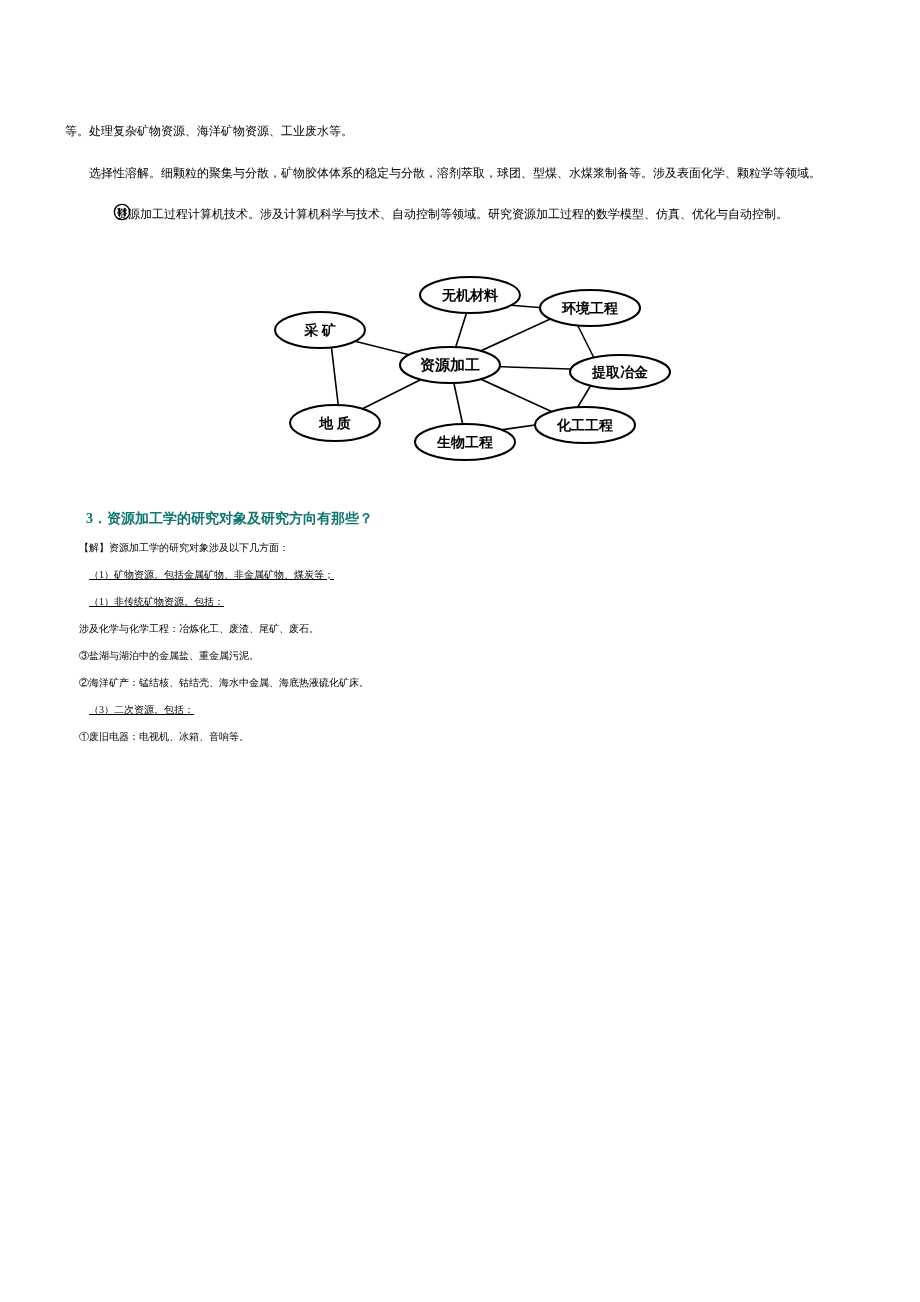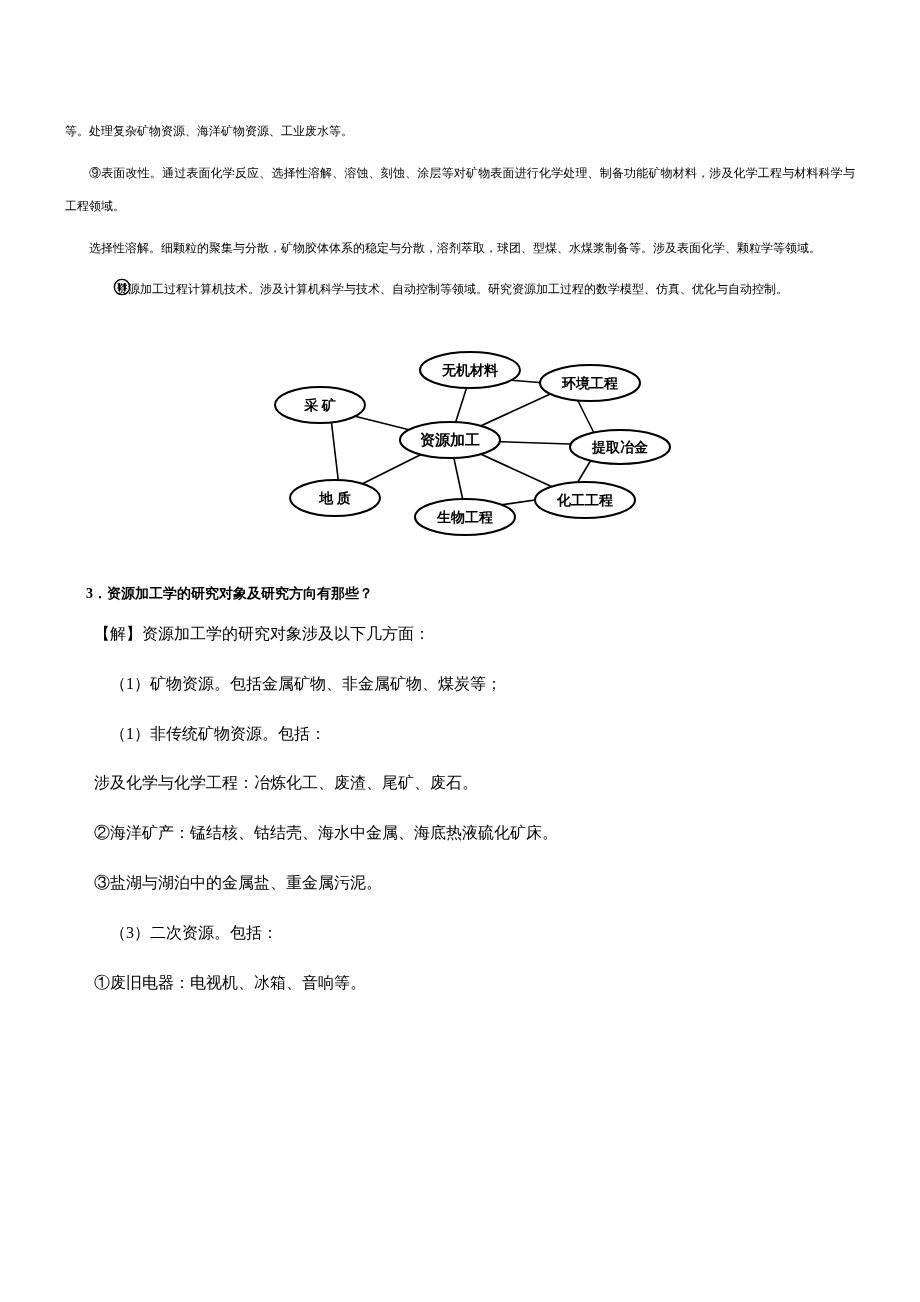--- a/index.html
+++ b/index.html
@@ -35,43 +35,42 @@
     width: 100%;
     text-align: center;
     margin: 28px 0 36px 0;
   }
   .diagram {
     display: inline-block;
   }
   .heading {
     font-size: 14px;
     font-weight: bold;
-    color: #000000;
+    color: #0f766e;
     margin: 10px 0 8px 0;
     text-indent: 1.5em;
   }
   .answer-line {
-    font-size: 16px;
+    font-size: 10px;
     color: #000;
     line-height: 2.3;
-    margin: 13px;
+    margin: 4px;
   }
   .answer-line.indent1 { text-indent: 1em; }
-  .answer-line.indent2 { text-indent: 2em; }
+  .answer-line.indent2 { text-indent: 2em; text-decoration: underline; }
   .brackets { }
 </style>
 </head>
 <body>
 
 <div class="page">
 
   <p class="para">等。处理复杂矿物资源、海洋矿物资源、工业废水等。</p>
 
 
-  <p class="para indent">⑨表面改性。通过表面化学反应、选择性溶解、溶蚀、刻蚀、涂层等对矿物表面进行化学处理、制备功能矿物材料，涉及化学工程与材料科学与工程领域。</p>
 
   <p class="para indent">选择性溶解。细颗粒的聚集与分散，矿物胶体体系的稳定与分散，溶剂萃取，球团、型煤、水煤浆制备等。涉及表面化学、颗粒学等领域。</p>
 
   <p class="para indent">
     <span class="circled-glyph">
       <svg viewBox="0 0 20 20" width="18" height="18">
         <circle cx="10" cy="10" r="8.5" fill="none" stroke="#000" stroke-width="1.6"></circle>
         <line x1="7" y1="5.5" x2="7" y2="14.5" stroke="#000" stroke-width="2.2"></line>
         <line x1="13" y1="5.5" x2="13" y2="14.5" stroke="#000" stroke-width="2.2"></line>
       </svg>
@@ -133,18 +132,18 @@
     </svg>
   </div>
 
   <p class="heading">3．资源加工学的研究对象及研究方向有那些？</p>
 
   <p class="answer-line indent1 brackets">【解】资源加工学的研究对象涉及以下几方面：</p>
 
   <p class="answer-line indent2">（1）矿物资源。包括金属矿物、非金属矿物、煤炭等；</p>
   <p class="answer-line indent2">（1）非传统矿物资源。包括：</p>
   <p class="answer-line indent1">涉及化学与化学工程：冶炼化工、废渣、尾矿、废石。</p>
+  <p class="answer-line indent1">③盐湖与湖泊中的金属盐、重金属污泥。</p>
   <p class="answer-line indent1">②海洋矿产：锰结核、钴结壳、海水中金属、海底热液硫化矿床。</p>
-  <p class="answer-line indent1">③盐湖与湖泊中的金属盐、重金属污泥。</p>
   <p class="answer-line indent2">（3）二次资源。包括：</p>
   <p class="answer-line indent1">①废旧电器：电视机、冰箱、音响等。</p>
 
 </div>
 
 </body></html>

